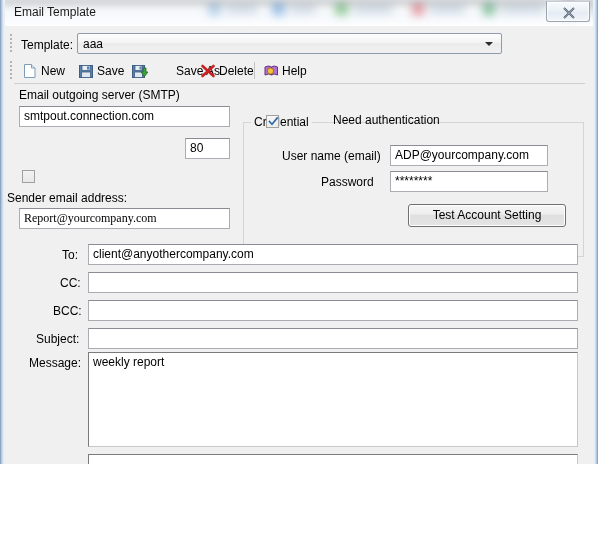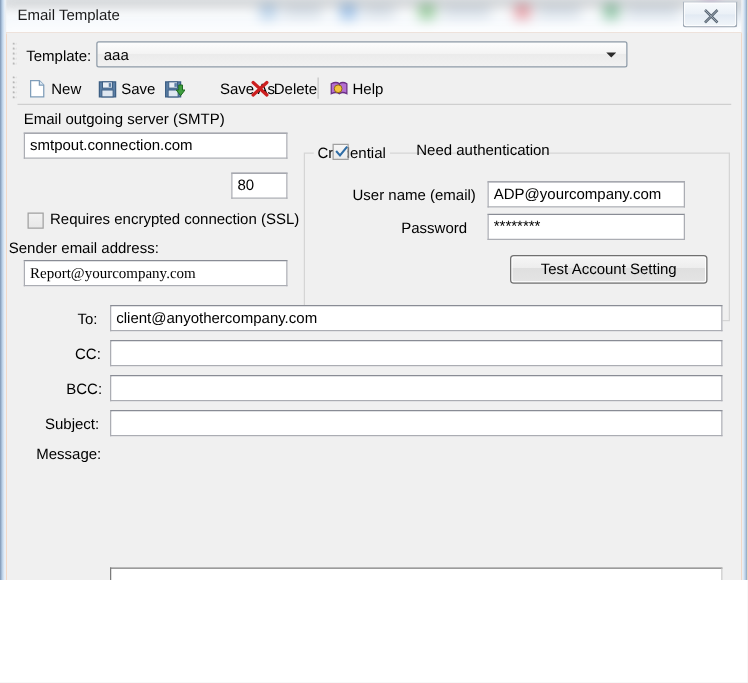--- a/index.html
+++ b/index.html
@@ -338,21 +338,20 @@
       </div>
     </div>
     <div id="toolbar-bottom-line"></div>
 
     <div class="lbl" style="left:14px;top:62px;">Email outgoing server (SMTP)</div>
     <div class="tbox" style="left:14px;top:80px;width:211px;height:21px;">smtpout.connection.com</div>
 
     <div class="tbox" style="left:180px;top:112px;width:45px;height:21px;">80</div>
 
     <div class="cb" style="left:17px;top:144px;"></div>
-    <div class="lbl" style="left:35px;top:142px;">Requires encrypted connection (SSL)</div>
 
     <div class="lbl" style="left:2px;top:165px;">Sender email address:</div>
     <div class="tbox" style="left:14px;top:182px;width:211px;height:21px;font-family:Liberation Serif, serif;">Report@yourcompany.com</div>
 
     <div id="cred-box"></div>
     <div id="cred-legend">Credential</div>
 
     <div class="cb checked" style="left:261px;top:89px;">
       <svg class="chk" width="11" height="11" viewBox="0 0 11 11">
         <path d="M1.5 5.5 L4 8.3 L9.2 2" stroke="#2e6ca5" stroke-width="1.7" fill="none" stroke-linecap="square"></path>
@@ -374,20 +373,21 @@
     <div class="lbl" style="left:55px;top:250px;">CC:</div>
     <div class="tbox" style="left:83px;top:246px;width:490px;height:21px;"></div>
 
     <div class="lbl" style="left:48px;top:278px;">BCC:</div>
     <div class="tbox" style="left:83px;top:274px;width:490px;height:21px;"></div>
 
     <div class="lbl" style="left:31px;top:306px;">Subject:</div>
     <div class="tbox" style="left:83px;top:302px;width:490px;height:21px;"></div>
 
     <div class="lbl" style="left:24px;top:330px;">Message:</div>
+    <div class="ta" style="left:83px;top:326px;width:490px;height:95px;">weekly report</div>
 
     <div class="lbl" style="left:45px;top:438px;">Note:</div>
     <div class="ta" style="left:83px;top:428px;width:490px;height:44px;"></div>
 
     <div class="cb" style="left:36px;top:483px;"></div>
     <div class="lbl" style="left:54px;top:481px;">Zip all attachments to single file with name:</div>
     <div class="tbox disabled" style="left:277px;top:478px;width:296px;height:21px;"></div>
 
     <svg id="resize-grip" viewBox="0 0 12 12">
       <path d="M11 5 L5 11 M11 8 L8 11 M11 2 L2 11" stroke="#b6b6b6" stroke-width="1.2" fill="none"></path>

